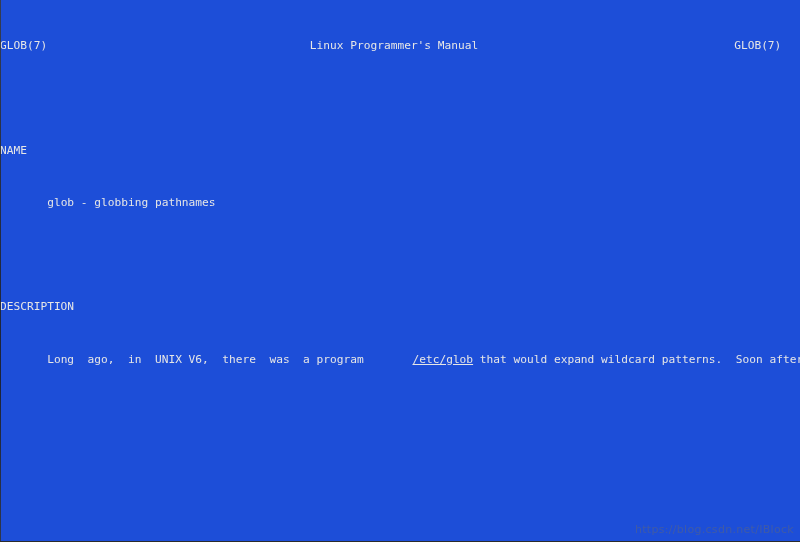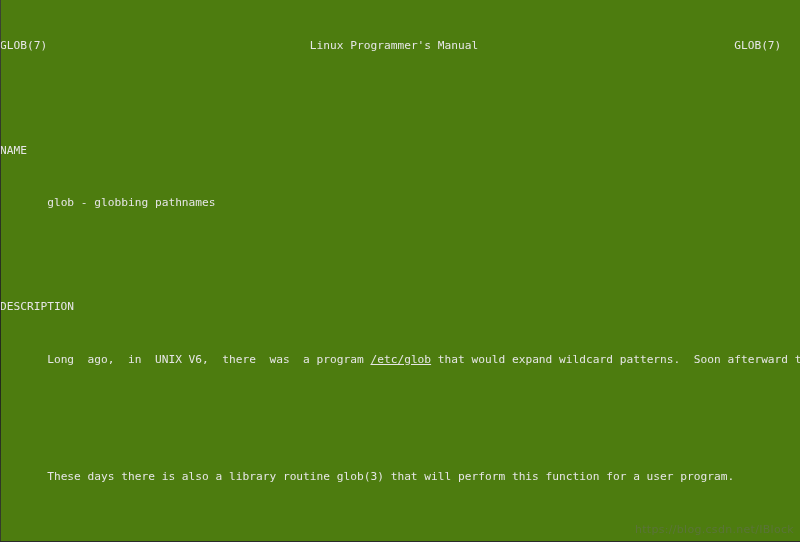--- a/index.html
+++ b/index.html
@@ -13,21 +13,21 @@
     overflow: hidden;
     position: relative;
     font-family: "DejaVu Sans Mono", "Liberation Mono", monospace;
   }
   #terminal {
     position: absolute;
     left: 0;
     top: 0;
     width: 800px;
     height: 542px;
-    background: #4d7c0f;
+    background: #1d4ed8;
     color: #e6e6e6;
     font-family: "DejaVu Sans Mono", "Liberation Mono", monospace;
     font-size: 11.2px;
     line-height: 13.06px;
     letter-spacing: 0px;
     white-space: pre;
     overflow: hidden;
     padding: 0;
     box-sizing: border-box;
   }
@@ -49,21 +49,21 @@
     width: 800px;
     height: 1px;
     background: #2b2b2b;
     pointer-events: none;
   }
   .line {
     display: block;
     height: 13.06px;
     white-space: pre;
   }
-  .u { text-decoration: underline; text-underline-offset: 1px; }
+  .u { text-decoration: underline; text-underline-offset: 1px; margin-left: 42px; }
   #watermark {
     position: absolute;
     right: 6px;
     bottom: 6px;
     font-family: "DejaVu Sans", "Liberation Sans", sans-serif;
     font-size: 11px;
     color: #6a6a6a;
     opacity: .45;
     letter-spacing: .3px;
     pointer-events: none;
@@ -85,21 +85,21 @@
 
   <div class="line"> </div>
 
   <div class="line"><span>DESCRIPTION</span></div>
 
   <div class="line"><span>       </span><span>Long  ago,  in  UNIX V6,  there  was  a program </span><span class="u">/etc/glob</span><span> that would expand wildcard patterns.  Soon afterward this</span></div>
 
 
   <div class="line"> </div>
 
-  <div class="line"><span>       </span><span>These days there is also a library routine glob(3) that will perform this function for a user program.</span></div>
+  <div class="line"><span>       </span></div>
 
   
 
   
 
   
 
   
 
   

